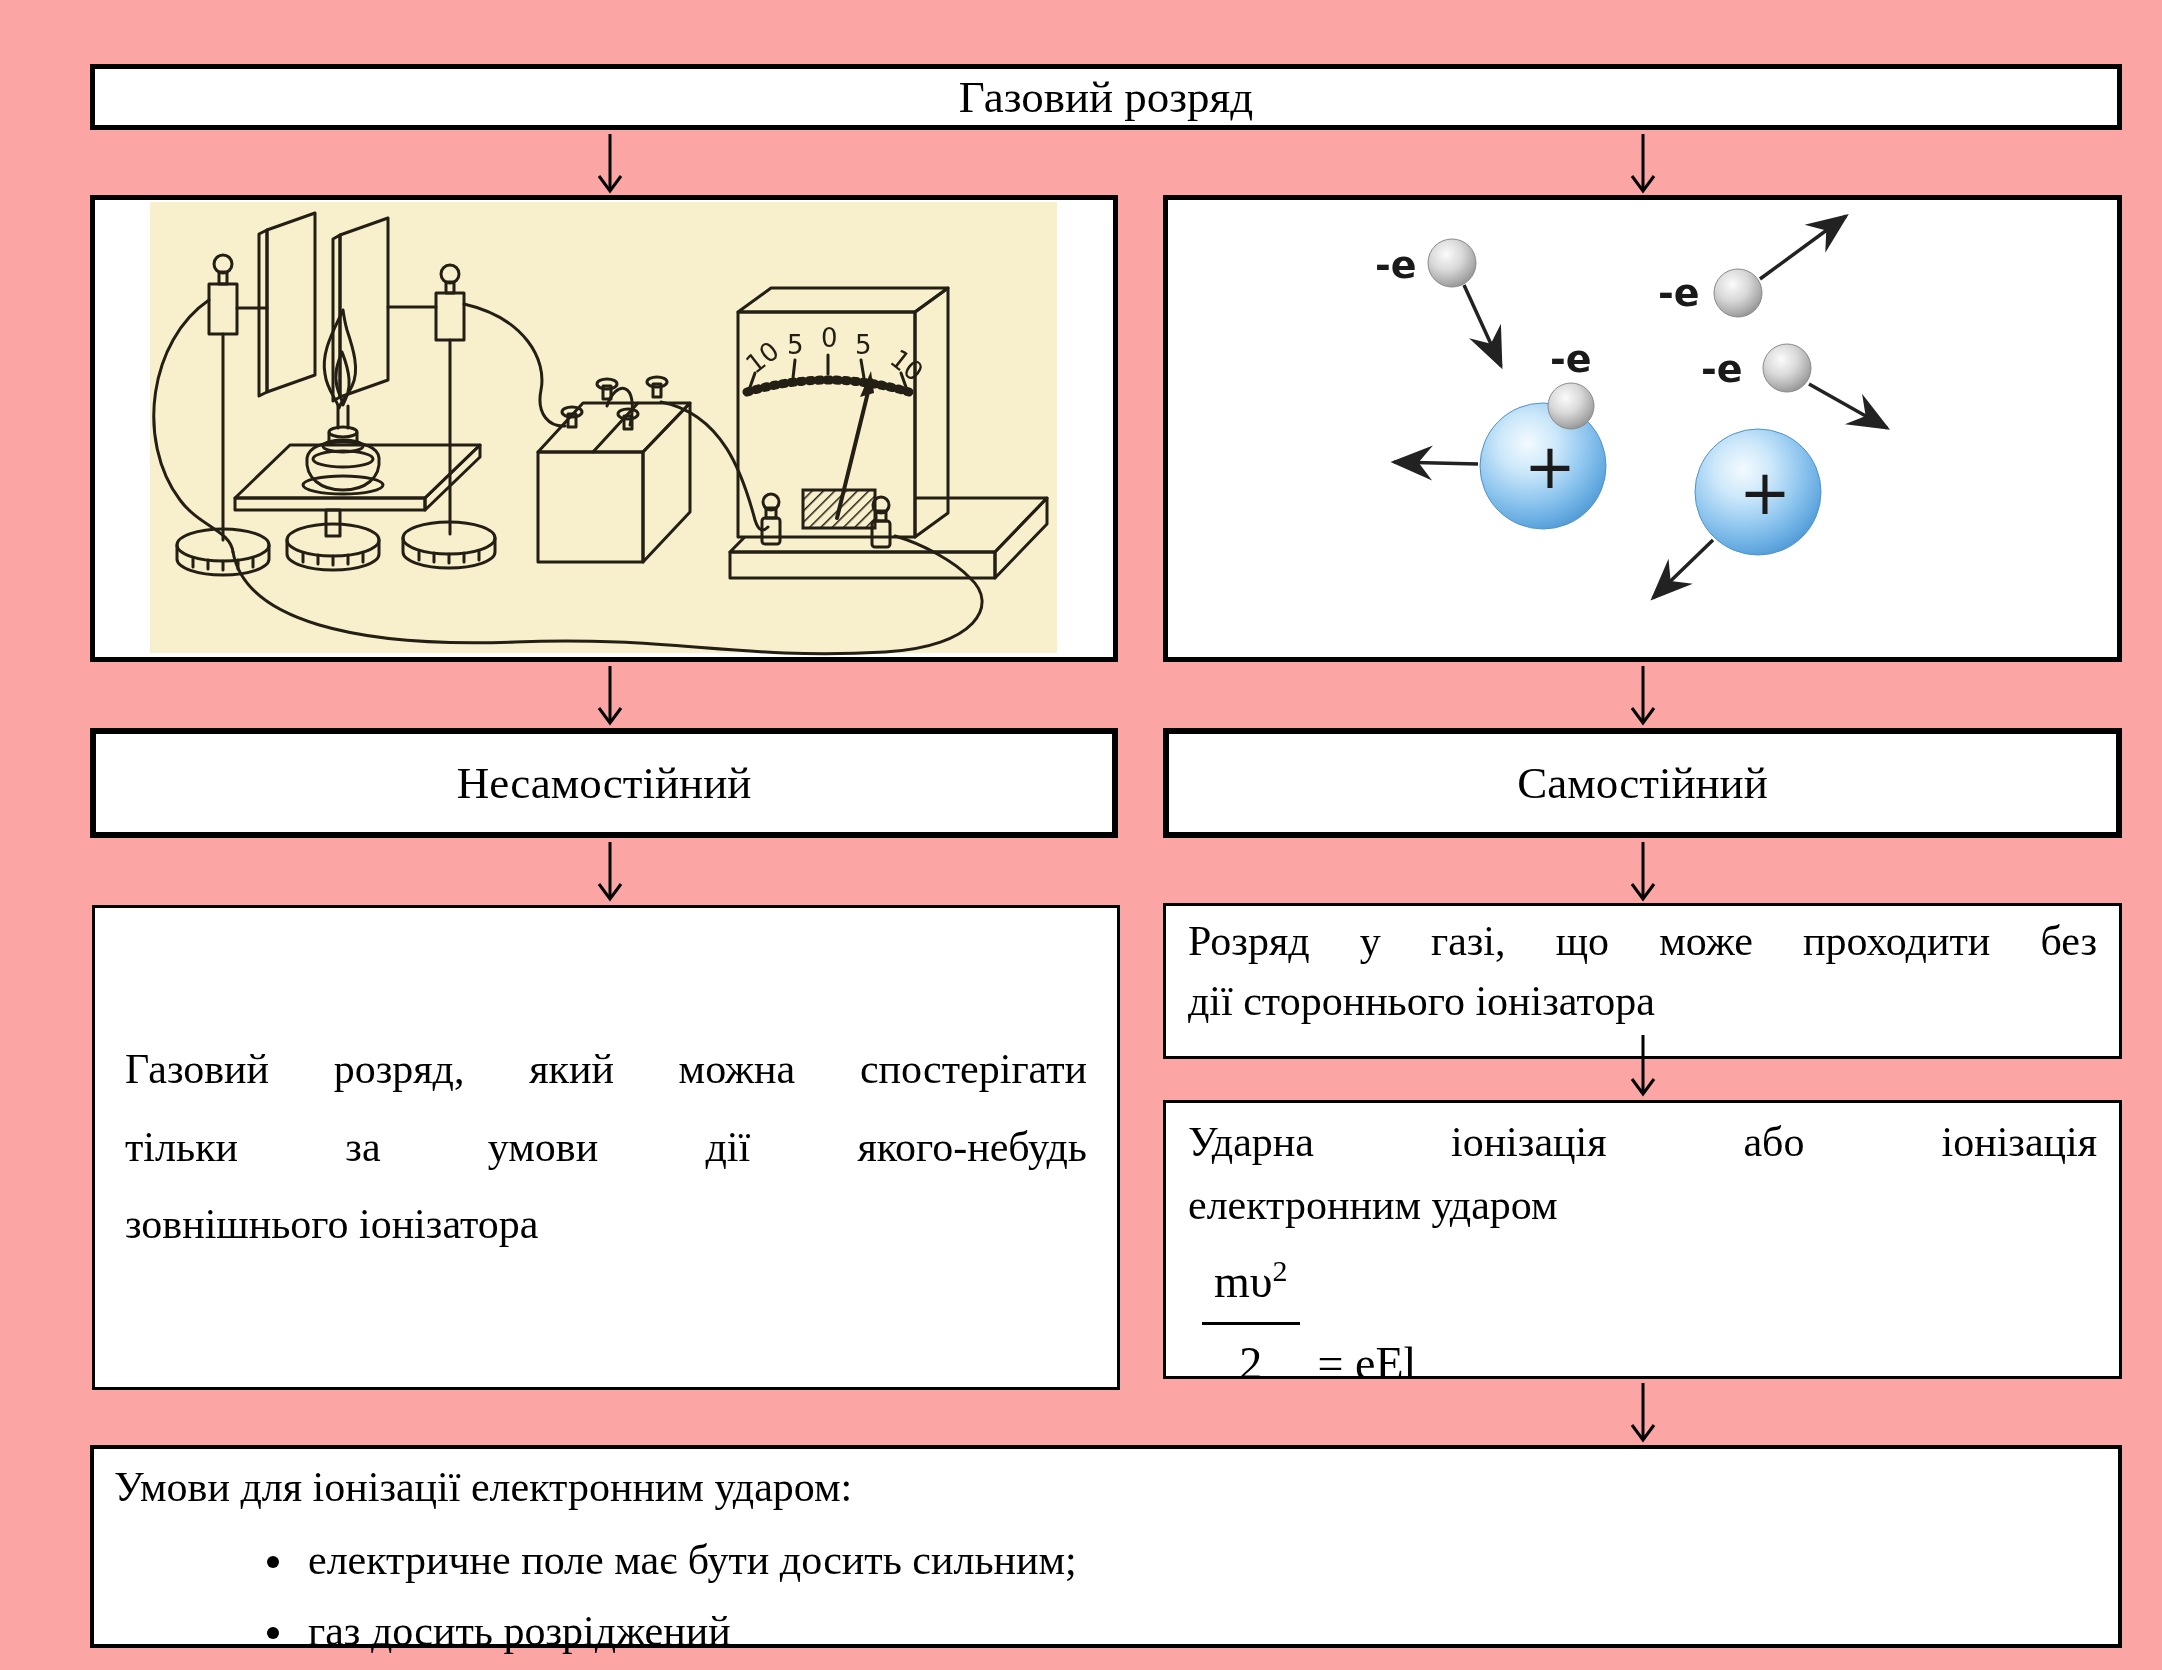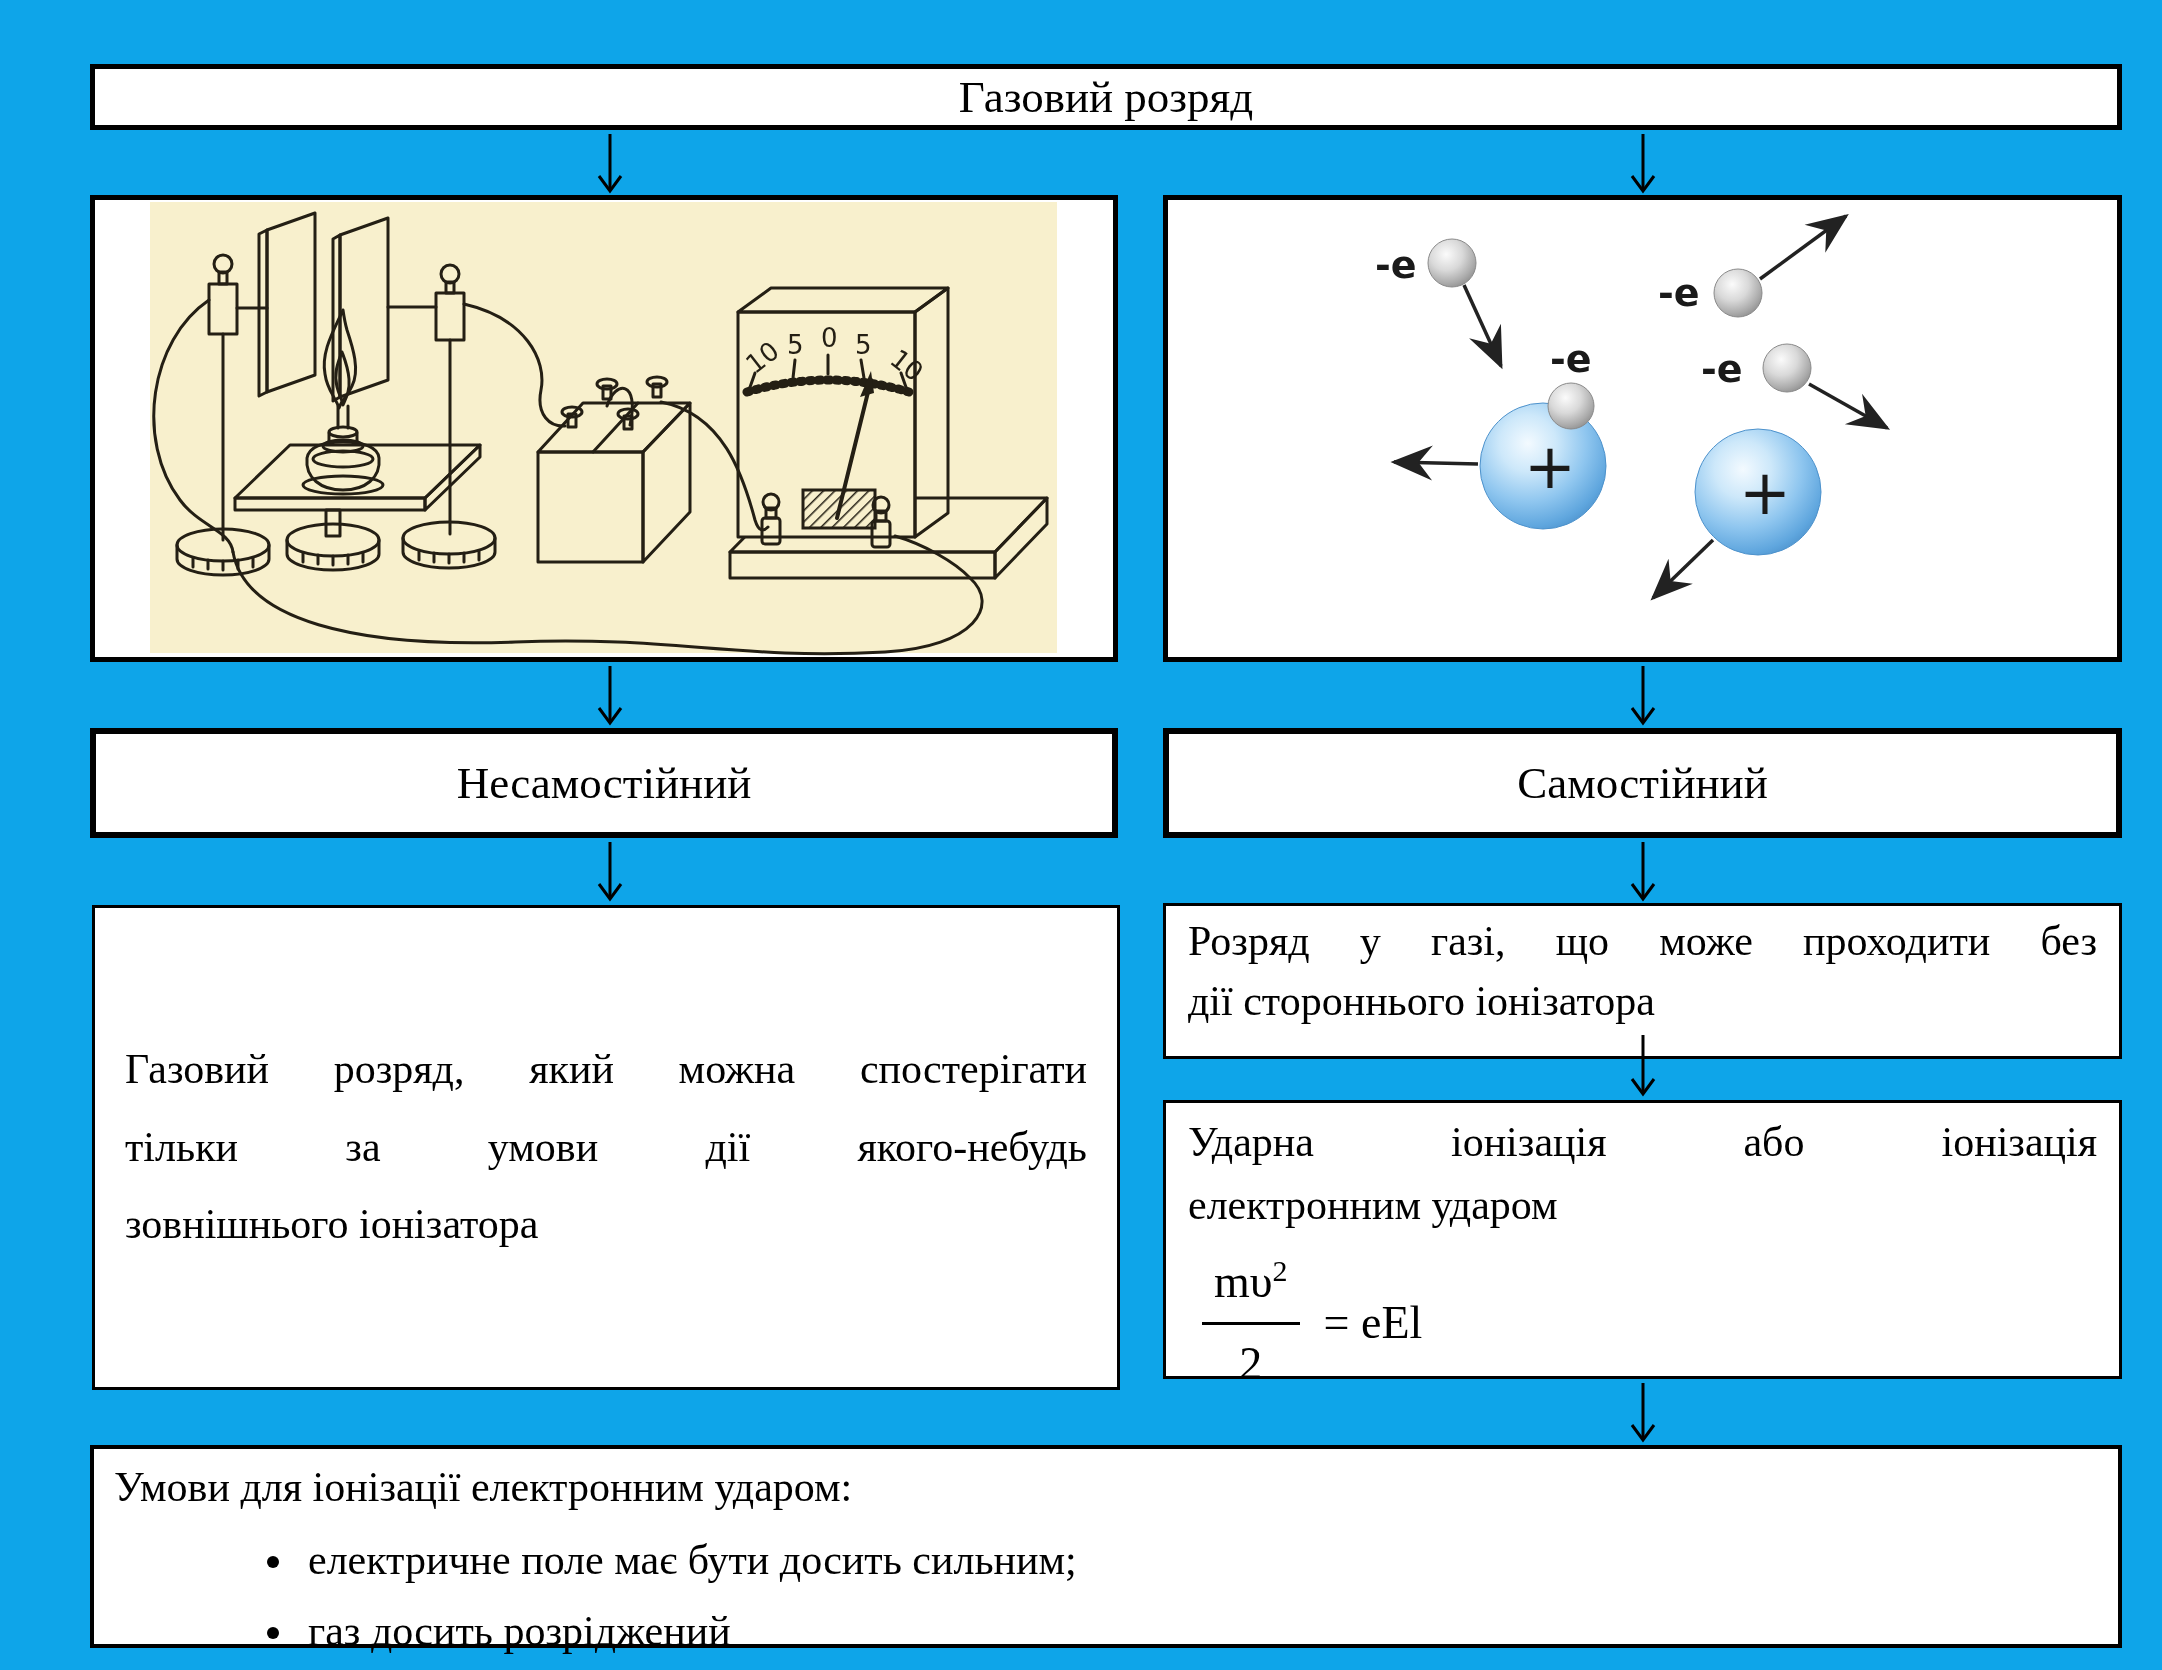--- a/index.html
+++ b/index.html
@@ -1,17 +1,17 @@
 <!DOCTYPE html>
 <html><head>
 <meta charset="utf-8">
 <style>
   html,body { margin:0; padding:0; background:#ffffff; }
   #canvas {
-    position:relative; width:2162px; height:1670px; background:#0ea5e9;
+    position:relative; width:2162px; height:1670px; background:#fca5a5;
     font-family:"Liberation Serif", serif; color:#000;
   }
   .box { position:absolute; background:#fff; border-style:solid; border-color:#000; box-sizing:border-box; }
   .center-text { display:flex; align-items:center; justify-content:center; }
   .title-text { font-size:45px; }
   .body-text  { font-size:42px; }
   .jline { text-align:justify; text-align-last:justify; }
   .lline { text-align:right; text-align-last:left; }
 
   #title-box      { left:90px;  top:64px;   width:2032px; height:66px;  border-width:5px; }
@@ -27,21 +27,21 @@
                     padding:8px 22px; line-height:1.5; }
   #bottom-box     { left:90px;  top:1445px; width:2032px; height:203px; border-width:4px;
                     padding:8px 20px; line-height:1.45; }
 
   #bottom-box ul { margin:12px 0 0 128px; padding-left:56px; }
   #bottom-box li { padding-left:10px; margin-top:10px; }
 
   .arrow { position:absolute; width:26px; }
   .arrow svg { display:block; }
 
-  .formula-row { display:flex; align-items:center; gap:24px; margin:10px 0 0 14px; font-size:46px; }
+  .formula-row { display:flex; align-items:flex-end; gap:18px; margin:10px 0 0 14px; font-size:46px; }
   .frac { display:inline-flex; flex-direction:column; align-items:center; }
   .frac .num { border-bottom:3px solid #000; padding:0 12px 6px 12px; }
   .frac .den { padding-top:4px; }
   .frac sup { font-size:30px; }
 
   svg text { font-family:"Liberation Serif", serif; }
   .sketch  { stroke:#241f14; fill:none; stroke-width:3; stroke-linecap:round; stroke-linejoin:round; }
   .elabel  { font-family:"DejaVu Sans", sans-serif; font-weight:bold; font-size:38px; fill:#1a1a1a; }
   .pluslbl { font-family:"DejaVu Sans", sans-serif; font-weight:400; font-size:62px; fill:#1a1a1a; }
   .dial    { font-family:"DejaVu Sans", sans-serif; font-size:26px; fill:#241f14; }

